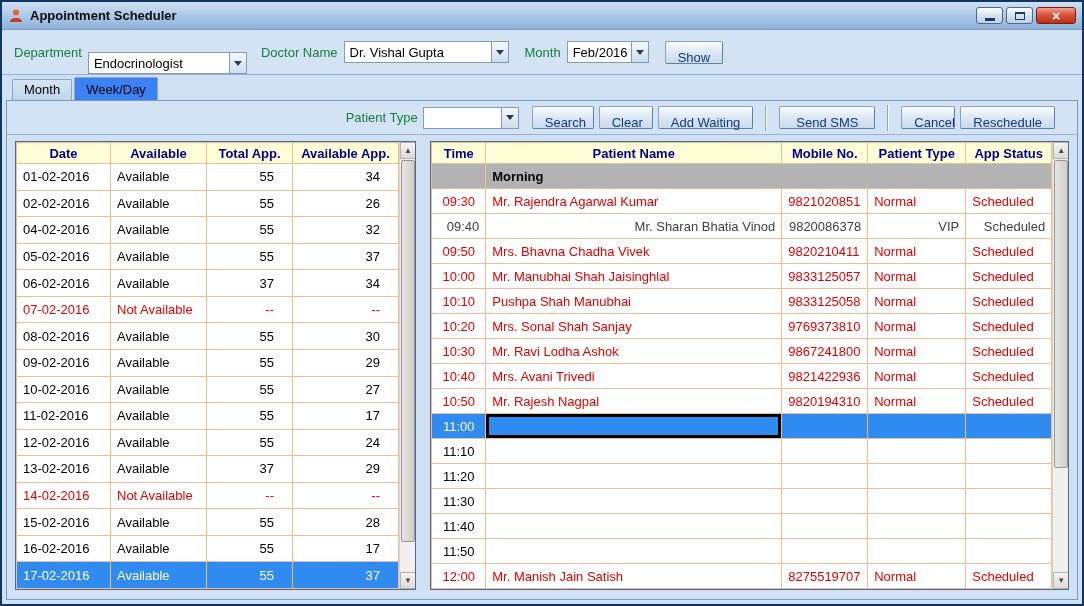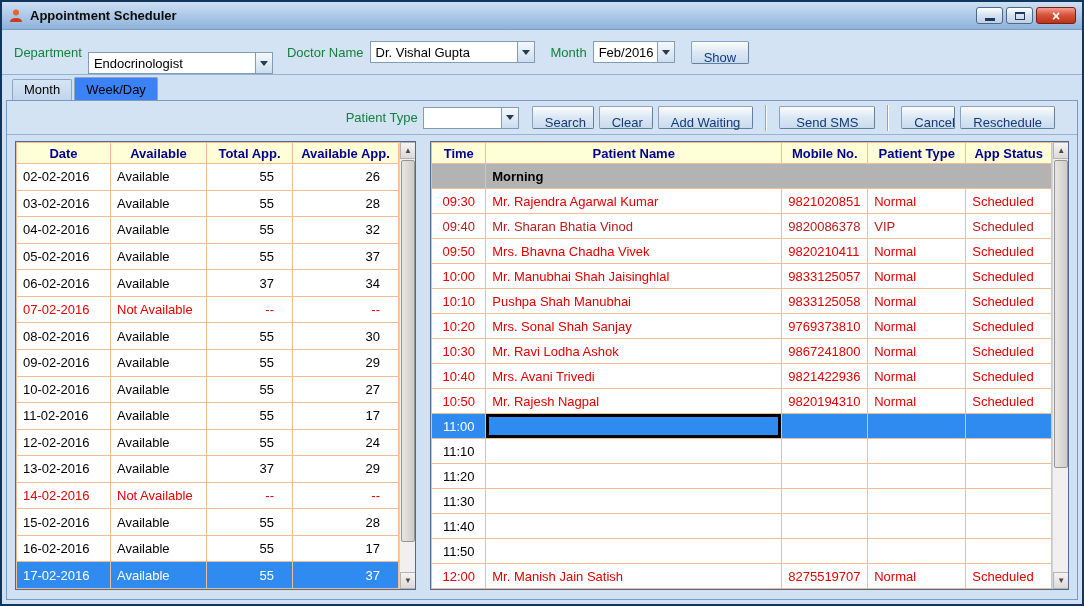--- a/index.html
+++ b/index.html
@@ -59,21 +59,21 @@
   
   .tables { flex:1; display:flex; gap:14px; padding:6px 8px; align-items:flex-start; min-height:0; }
   .table-box { display:flex; border:1px solid #53688a; background:#fff; height:449px; overflow:hidden; }
   table { border-collapse:collapse; table-layout:fixed; }
   th,td { border:1px solid #f0bd97; height:24px; padding:0 6px;
           overflow:hidden; white-space:nowrap; font-size:13px; }
   th { background:#ffffd7; color:#000090; font-weight:bold; text-align:center; height:21px; }
   td { color:#000; background:#fff; }
   tr.unavailable td { color:#e30000; }
   tr.red td   { color:#e30000; }
-  tr.blue td  { color:#b91c1c; }
+  tr.blue td  { color:#404040;text-align:right; }
   tr.selected td { background:#2f8bf0; color:#fff; }
   tr.group td { background:#b3b3b3; color:#000; font-weight:bold; }
   .c-right { text-align:right; padding-right:18px; }
   .c-time  { text-align:center; }
   .focus-cell { box-shadow: inset 0 0 0 3px #000; }
 
   
   .vscroll { width:17px; flex:0 0 17px; background:#f1f0ee; border-left:1px solid #d7d5d2;
              display:flex; flex-direction:column; }
   .sb-btn { flex:0 0 17px; display:flex; align-items:center; justify-content:center;
@@ -106,21 +106,21 @@
           <span class="glyph-max"></span>
         </button>
       <button class="win-btn close">
           <span>×</span>
         </button>
     </div>
   </div>
 
   <div class="toolbar1">
     <span class="lbl">Department</span>
-    <div class="combo" style="width:185px;margin-top:22px;">
+    <div class="combo" style="width:159px;margin-top:22px;">
       <span class="val">Endocrinologist</span>
       <span class="arrow-btn">
           <span class="tri-down"></span>
         </span>
     </div>
     <span class="lbl" style="margin-left:8px;">Doctor Name</span>
     <div class="combo" style="width:165px;gap:24px;">
       <span class="val">Dr. Vishal Gupta</span>
       <span class="arrow-btn">
           <span class="tri-down"></span>
@@ -174,30 +174,30 @@
           <thead>
             <tr>
               <th>Date</th>
               <th>Available</th>
               <th>Total App.</th>
               <th>Available App.</th>
             </tr>
           </thead>
           <tbody>
               <tr class="normal">
+                <td>01-02-2016</td>
+                <td>Available</td>
+                <td class="c-right">55</td>
+                <td class="c-right">34</td>
+              </tr>
+              <tr class="normal">
                 <td>02-02-2016</td>
                 <td>Available</td>
                 <td class="c-right">55</td>
                 <td class="c-right">26</td>
-              </tr>
-              <tr class="normal">
-                <td>03-02-2016</td>
-                <td>Available</td>
-                <td class="c-right">55</td>
-                <td class="c-right">28</td>
               </tr>
               <tr class="normal">
                 <td>04-02-2016</td>
                 <td>Available</td>
                 <td class="c-right">55</td>
                 <td class="c-right">32</td>
               </tr>
               <tr class="normal">
                 <td>05-02-2016</td>
                 <td>Available</td>

